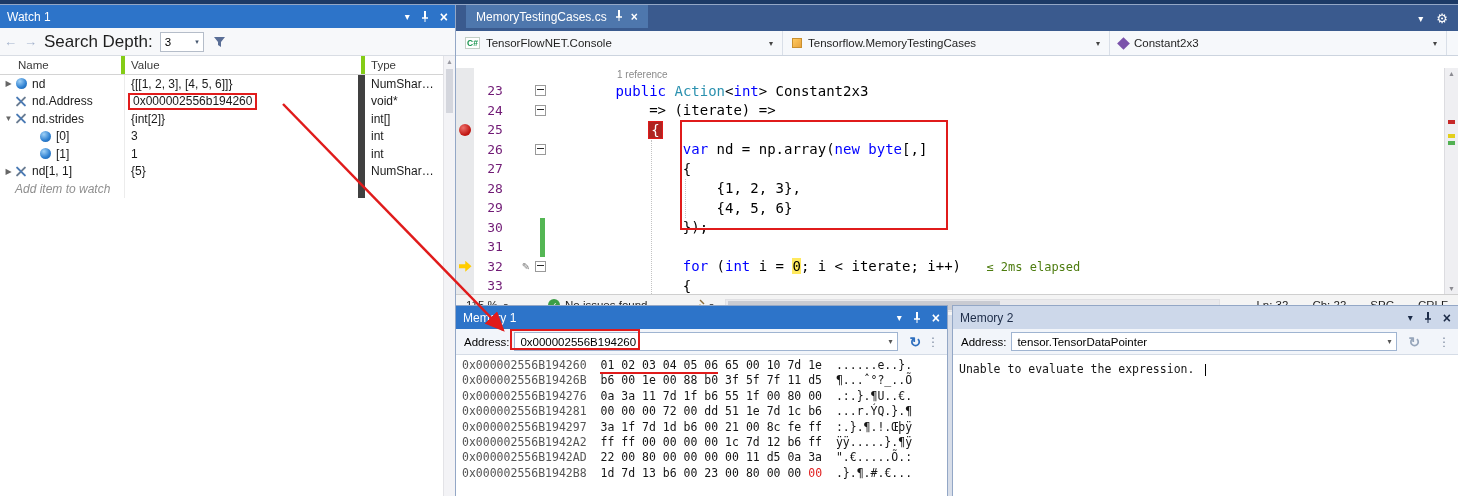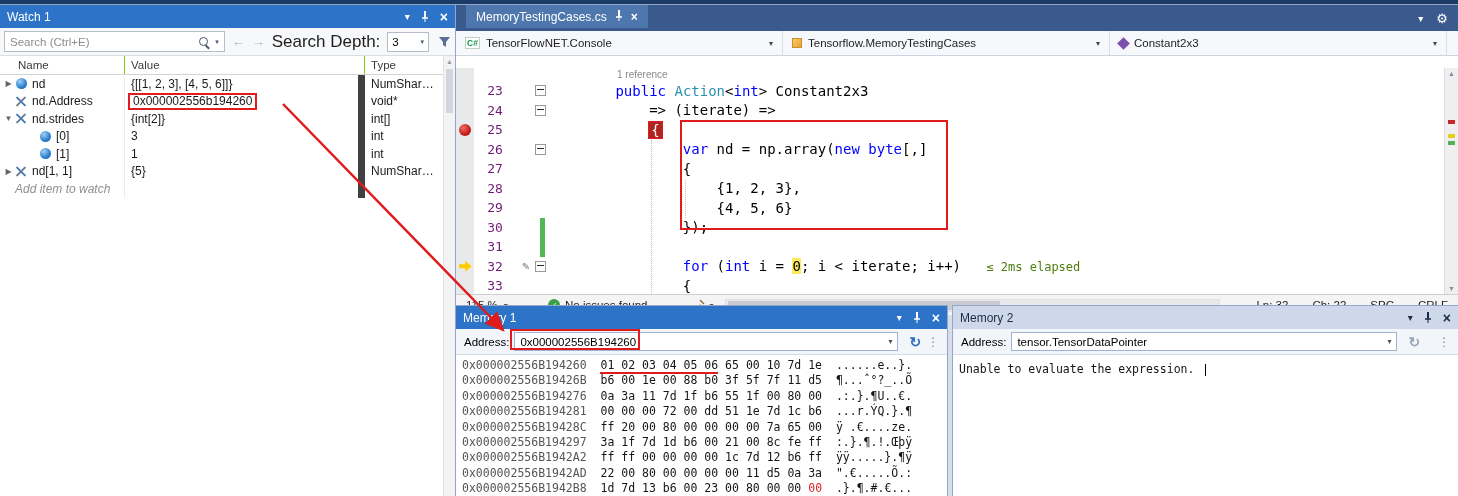--- a/index.html
+++ b/index.html
@@ -29,21 +29,21 @@
   .mag{width:7px;height:7px;border:1.5px solid #44566e;border-radius:50%;position:relative;margin-right:7px;flex:none;}
   .mag::after{content:'';position:absolute;width:5px;height:1.5px;background:#44566e;transform:rotate(45deg);left:5px;top:8px;}
   .mini-dd{font-size:7px;color:#44566e;}
   .nav-arrow{color:#a3b2cc;font-size:13px;line-height:1;}
   .depth-label{font-size:17px;color:#1e1e1e;white-space:nowrap;}
   .depth-combo{width:34px;height:18px;border:1px solid #b5bdc9;background:#fff;font-size:11.5px;
                display:flex;align-items:center;justify-content:space-between;padding:0 4px;}
   .format-icon{margin-left:2px;display:inline-flex;}
 
   .wg-header{display:flex;height:18px;font-size:11.5px;color:#3a3a3a;border-bottom:1px solid #d4d4d4;background:#fff;align-items:center;}
-  .wg-header .h{height:100%;display:flex;align-items:center;border-right:1px solid #84cc16;}
+  .wg-header .h{height:100%;display:flex;align-items:center;border-right:4px solid #84cc16;}
   .h.name{width:125px;padding-left:18px;box-sizing:border-box;}
   .h.val{width:240px;padding-left:6px;box-sizing:border-box;}
   .h.typ{flex:1;padding-left:6px;border-right:none;}
 
   .wrow{display:flex;height:17.5px;align-items:center;font-size:12px;color:#1a1a1a;}
   .wc{height:100%;display:flex;align-items:center;overflow:hidden;white-space:nowrap;box-sizing:border-box;}
   .wc.name{width:125px;border-right:1px solid #ececec;}
   .wc.val{width:240px;border-right:7px solid #404040;padding-left:6px;}
   .wc.typ{flex:1;padding-left:6px;}
   .exp{width:13px;flex:none;display:inline-flex;justify-content:center;font-size:8px;color:#666;}
@@ -164,25 +164,20 @@
               <line x1="4" y1="0" x2="4" y2="7" stroke="currentColor" stroke-width="2"></line>
               <line x1="1" y1="7" x2="7" y2="7" stroke="currentColor" stroke-width="1.5"></line>
               <line x1="4" y1="7" x2="4" y2="11" stroke="currentColor" stroke-width="1"></line>
             </svg>
         </span>
         <span class="tbi x">×</span>
       </span>
     </header>
 
     <div class="watch-toolbar">
-      <div class="searchbox">
-        <span class="ph">Search (Ctrl+E)</span>
-        <span class="mag"></span>
-        <span class="mini-dd">▾</span>
-      </div>
       <span class="nav-arrow">←</span>
       <span class="nav-arrow">→</span>
       <span class="depth-label">Search Depth:</span>
       <span class="depth-combo">
         <span>3</span>
         <span class="mini-dd">▾</span>
       </span>
       <span class="format-icon">
         <svg width="13" height="12" viewBox="0 0 13 12">
             <path d="M1 1h11L8 6v5L5 9V6z" fill="#5a6e96"></path>
@@ -471,21 +466,20 @@
         <span class="dd">▾</span>
       </span>
       <span class="refresh on">↻</span>
       <span class="odots">⋮</span>
     </div>
     <div class="m-content">
         <div class="mrow"><span class="maddr">0x000002556B194260</span>  <span class="m-ul">01 02 03 04 05 06</span><span> 65 00 10 7d 1e</span>  <span class="mascii">......e..}.</span></div>
         <div class="mrow"><span class="maddr">0x000002556B19426B</span>  <span>b6 00 1e 00 88 b0 3f 5f 7f 11 d5</span>  <span class="mascii">¶...ˆ°?_..Õ</span></div>
         <div class="mrow"><span class="maddr">0x000002556B194276</span>  <span>0a 3a 11 7d 1f b6 55 1f 00 80 00</span>  <span class="mascii">.:.}.¶U..€.</span></div>
         <div class="mrow"><span class="maddr">0x000002556B194281</span>  <span>00 00 00 72 00 dd 51 1e 7d 1c b6</span>  <span class="mascii">...r.ÝQ.}.¶</span></div>
-        <div class="mrow"><span class="maddr">0x000002556B19428C</span>  <span>ff 20 00 80 00 00 00 00 7a 65 00</span>  <span class="mascii">ÿ .€....ze.</span></div>
         <div class="mrow"><span class="maddr">0x000002556B194297</span>  <span>3a 1f 7d 1d b6 00 21 00 8c fe ff</span>  <span class="mascii">:.}.¶.!.Œþÿ</span></div>
         <div class="mrow"><span class="maddr">0x000002556B1942A2</span>  <span>ff ff 00 00 00 00 1c 7d 12 b6 ff</span>  <span class="mascii">ÿÿ.....}.¶ÿ</span></div>
         <div class="mrow"><span class="maddr">0x000002556B1942AD</span>  <span>22 00 80 00 00 00 00 11 d5 0a 3a</span>  <span class="mascii">".€.....Õ.:</span></div>
         <div class="mrow"><span class="maddr">0x000002556B1942B8</span>  <span>1d 7d 13 b6 00 23 00 80 00 00 </span><span class="m-chg">00</span>  <span class="mascii">.}.¶.#.€...</span></div>
       </div>
   </section>
 
   <section class="panel memory2">
     <header class="titlebar inactive">
       <span class="tb-title">Memory 2</span>

